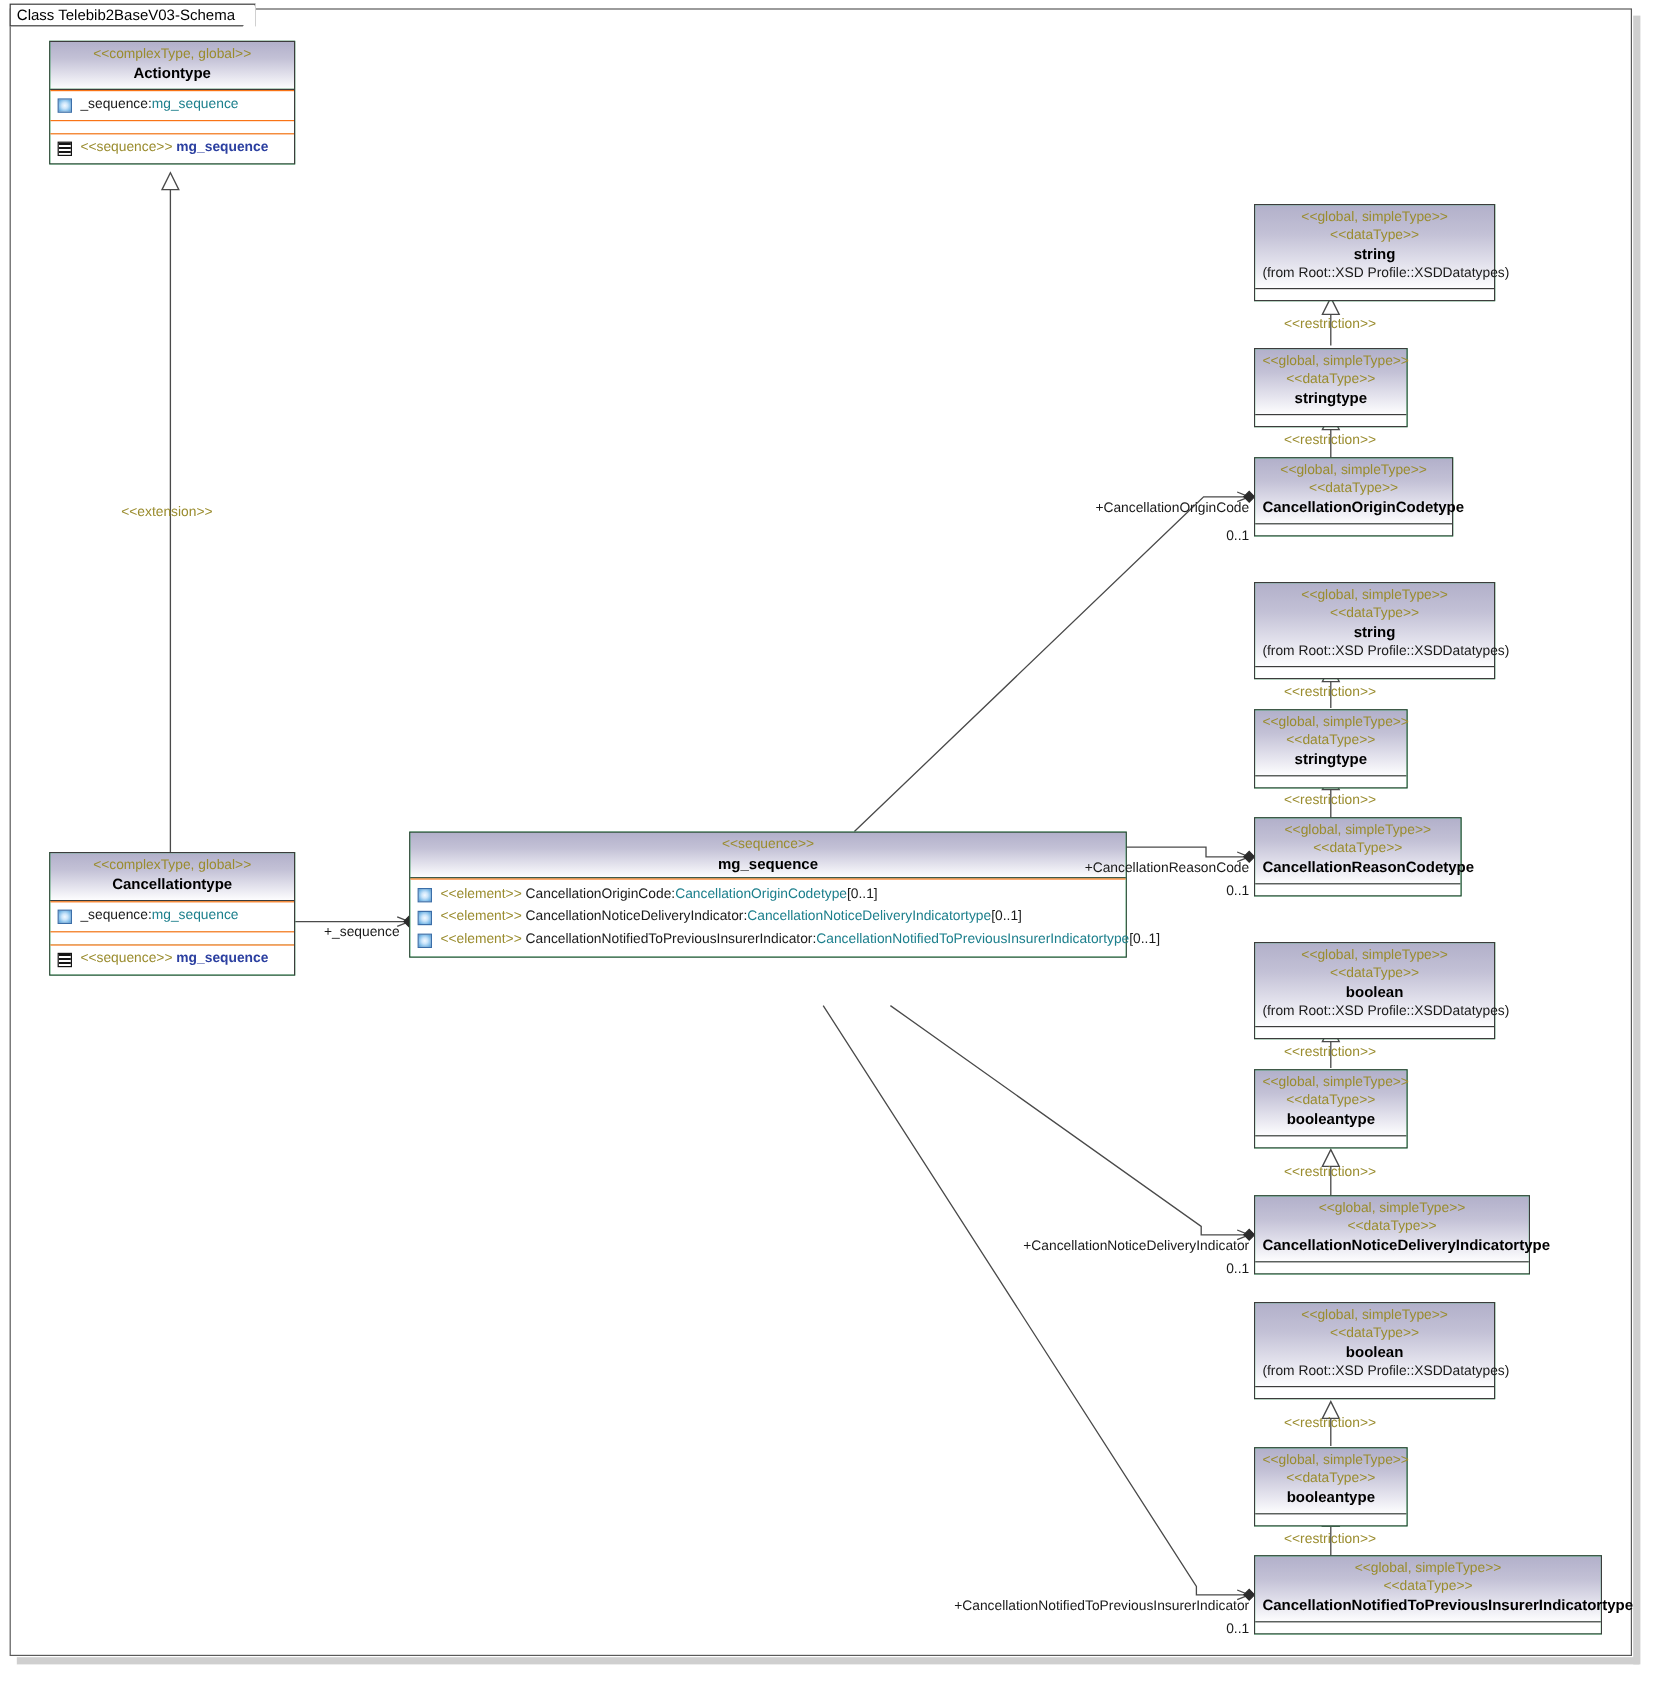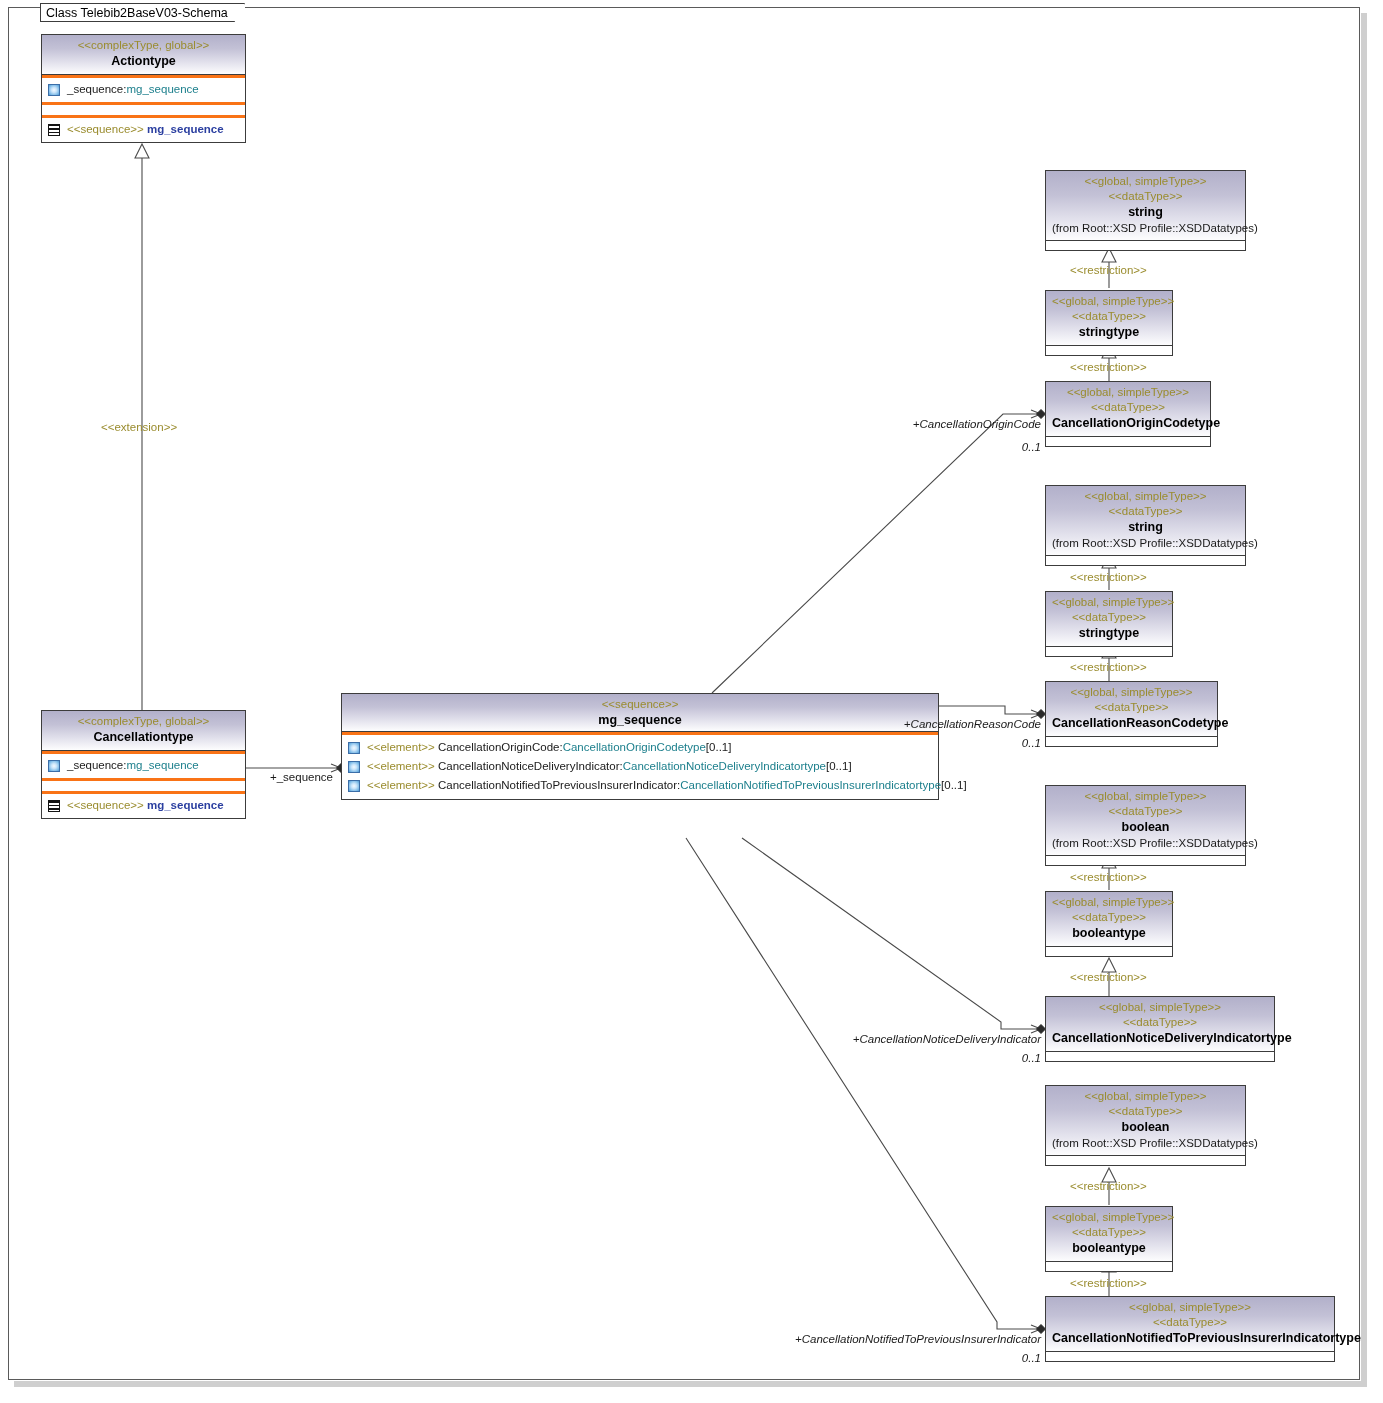--- a/index.html
+++ b/index.html
@@ -33,21 +33,20 @@
     position:absolute;left:8px;top:3px;
     height:19px;
     padding:0 16px 0 5px;
     border:1px solid #3c3c3c;
     background:#ffffff;
     font-size:12.5px;color:#000;
     line-height:19px;
     white-space:nowrap;
     box-sizing:border-box;
     z-index:40;
-    margin-left:32px;
   }
   #diagram-title-tab::after{
     content:"";position:absolute;right:-1px;top:-1px;
     width:0;height:0;
     border-left:11px solid transparent;
     border-bottom:20px solid #ffffff;
   }
 
   
   .uml{
@@ -77,21 +76,21 @@
     line-height:17px;
     white-space:nowrap;
   }
   .fromline{
     color:#1a1a1a;
     font-size:11.5px;
     line-height:15px;
     white-space:nowrap;
   }
   .compartment{
-    border-top:3px solid #f97316;
+    border-top:1px solid #f97316;
     padding:2px 3px 3px 3px;
     background:#fff;
   }
   .compartment.empty{height:10px;padding:0;}
   .feature{
     display:flex;align-items:center;
     gap:7px;
     font-size:11.5px;
     line-height:17px;
     white-space:nowrap;
@@ -130,21 +129,21 @@
 
   
   .lbl{
     position:absolute;
     font-size:11.5px;
     color:#1a1a1a;
     white-space:nowrap;
     z-index:30;
   }
   .lbl.gold{color:#9a8c2e;}
-  .lbl.right{text-align:right;font-style:italic;}
+  .lbl.right{text-align:right;}
 
   
   #edges{position:absolute;left:0;top:0;width:1383px;height:1403px;z-index:10;}
 </style>
 </head>
 <body>
 
 <div id="canvas">
 
   <div id="frame-shadow"></div>

